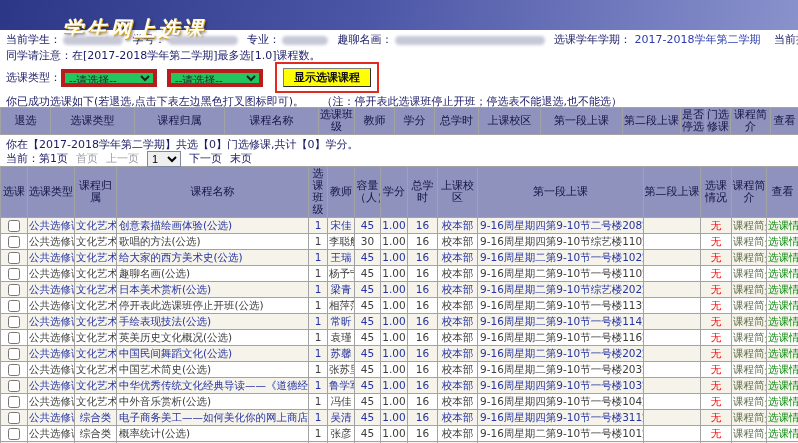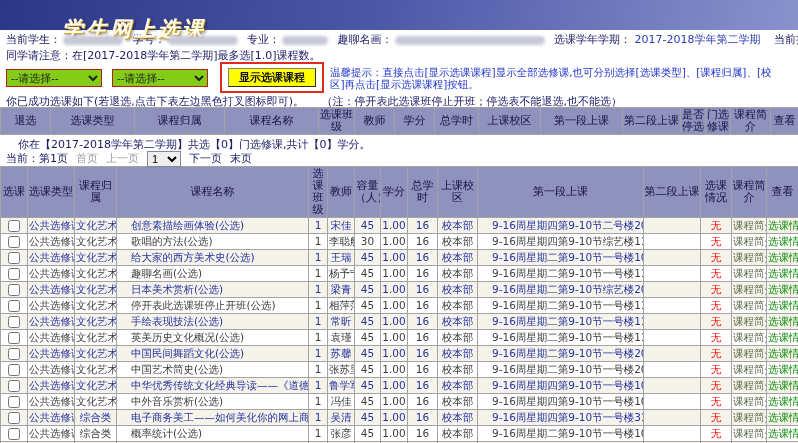--- a/index.html
+++ b/index.html
@@ -16,52 +16,52 @@
   .info-bar .lbl { color:#1a1a66; }
   .blob { display:inline-block; height:9px; background:#c7c9d8; border-radius:5px;
           filter:blur(1.5px); vertical-align:middle; margin:0 6px 0 2px; }
   a.lnk { color:#2a3ab0; text-decoration:none; cursor:pointer; }
   
   .notice { height:16px; padding:2px 0 0 6px; font-size:11px; color:#1a1a66; }
   
   .filter-bar { height:30px; padding:1px 0 0 6px; font-size:11px; color:#1a1a66;
                 display:flex; align-items:center; }
   .filter-bar select { font-size:11px; height:18px; width:96px; margin-right:10px;
-                color:#222; background:#84cc16; border:1px solid #b91c1c; }
+                color:#222; background:#22c55e; border:4px solid #b91c1c; }
   .red-box { border:2px solid #e22a1e; padding:4px 6px; margin:0 4px 0 2px; display:inline-block; }
   .btn-show { background:#ffff00; border:1px solid #808080; border-style:outset; font-size:11px;
               font-weight:bold; color:#101010; padding:1px 10px; cursor:pointer;
               font-family:"DejaVu Sans", sans-serif; }
   .tip { color:#2135c9; font-size:10.5px; line-height:12px; width:452px; margin-left:2px; }
   
   .succ-note { height:15px; padding:2px 0 0 6px; font-size:11px; color:#1a1a66; white-space:nowrap; }
   .succ-note .aside { margin-left:14px; }
   
   table { border-collapse:collapse; table-layout:fixed; width:798px; font-size:10.5px; }
   th,td { border:1px solid #a3a3a3; overflow:hidden; white-space:nowrap; text-align:center;
           padding:0 1px; }
   thead th { background:#8f92bc; color:#131347; font-weight:normal; font-size:11px;
              white-space:normal; line-height:12px; padding:1px 0; }
   .sel-table thead th { height:26px; }
   .course-table thead th { height:28px; }
   
-  .summary { height:14px; padding:2px 0 0 18px; font-size:11px; color:#1a1a66; }
+  .summary { height:14px; padding:2px 0 0 6px; font-size:11px; color:#1a1a66; }
   .pager { height:17px; padding:2px 0 0 6px; font-size:11px; color:#1a1a66; white-space:nowrap;
            display:flex; align-items:center; gap:8px; }
   .pager .dis { color:#9a9aa6; }
   .pager select { font-size:11px; height:16px; width:34px; border:1px solid #7f8aa0; }
   .pager a { color:#1a1a66; text-decoration:none; cursor:pointer; }
   
   .course-table tbody tr { height:16px; }
   .course-table tbody td { line-height:15px; }
   tr.alt  { background:#f6f3ea; color:#2333a2; }
   tr.alt td { color:#2333a2; }
   tr.norm { background:#ffffff; }
   tr.norm td { color:#3c3c3c; }
-  td.t-left { text-align:left; padding-left:14px; }
+  td.t-left { text-align:left; padding-left:2px; }
   td.red-note, tr.alt td.red-note, tr.norm td.red-note { color:#ff0000; }
   td.intro-link, tr.alt td.intro-link, tr.norm td.intro-link { color:#5c6b49; cursor:pointer; }
   td.view-link,  tr.alt td.view-link,  tr.norm td.view-link  { color:#0d8a0d; cursor:pointer; }
   input[type=checkbox] { width:12px; height:12px; vertical-align:middle; margin:0; }
 </style>
 </head>
 <body>
 
 <div class="banner">
   <div class="banner-title">学生网上选课</div>
@@ -74,30 +74,30 @@
   <span class="lbl">趣聊名画：</span><span class="blob" style="width:150px"></span>
   <span class="lbl">选课学年学期：</span>
   <a class="lnk">2017-2018学年第二学期</a>
   <span class="lbl" style="margin-left:10px">当前操作：</span>
   
 </div>
 
 <div class="notice">同学请注意：在[2017-2018学年第二学期]最多选[1.0]课程数。</div>
 
 <div class="filter-bar">
+  <span>选课类型：</span>
   <select>
     <option>--请选择--</option>
   </select>
   <select>
     <option>--请选择--</option>
   </select>
   <span class="red-box">
     <button class="btn-show">显示选课课程</button>
   </span>
-  <span class="tip">温馨提示：直接点击[显示选课课程]显示全部选修课,也可分别选择[选课类型]、[课程归属]、[校区]再点击[显示选课课程]按钮。</span>
 </div>
 
 <div class="succ-note">
   <span>你已成功选课如下(若退选,点击下表左边黑色打叉图标即可)。</span>
   <span class="aside">（注：停开表此选课班停止开班；停选表不能退选,也不能选）</span>
 </div>
 
 <table class="sel-table">
   <colgroup>
     <col style="width:50px">

